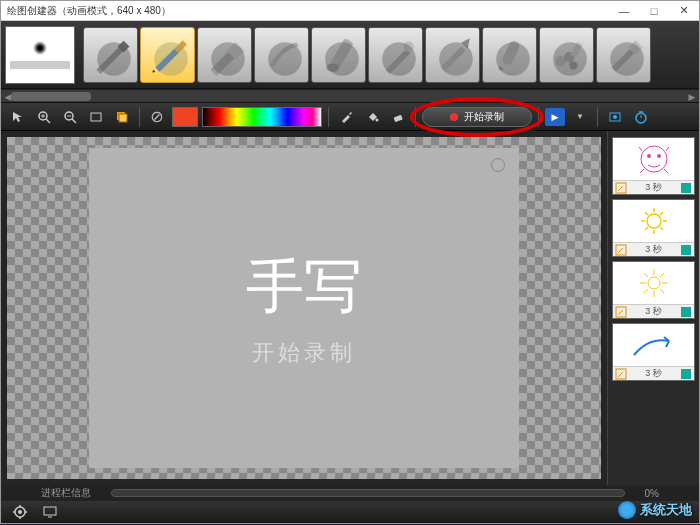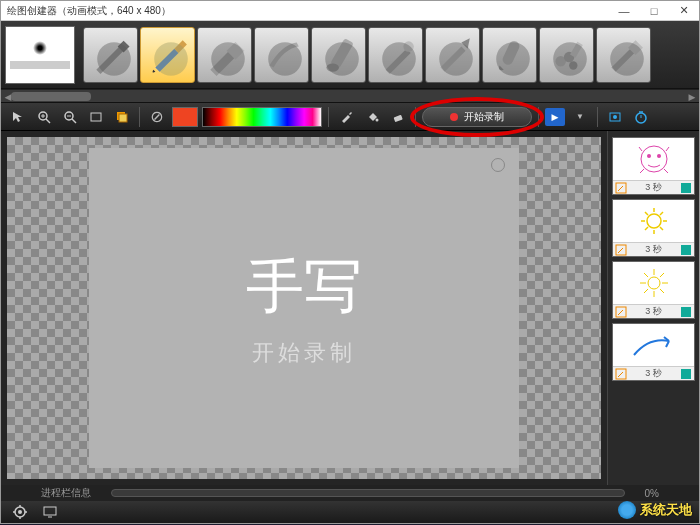--- a/index.html
+++ b/index.html
@@ -37,21 +37,21 @@
 .canvas .big{font-size:58px;font-family:serif;color:#fff}
 .csel{position:absolute;top:10px;right:14px;width:14px;height:14px;border:1px solid #888;border-radius:50%}
 .thumbs{width:92px;background:#2a2a2a;padding:6px 4px;display:flex;flex-direction:column;gap:4px;overflow:hidden;border-left:1px solid #444}
 .thumb-item{background:#fff;border:1px solid #666}
 .thumb-img{height:42px;display:flex;align-items:center;justify-content:center;position:relative;overflow:hidden}
 .thumb-bar{height:14px;background:#f0f0f0;border-top:1px solid #ccc;display:flex;align-items:center;justify-content:space-between;padding:0 2px;font-size:9px;color:#555}
 .ticon{width:12px;height:12px}
 .progress{height:16px;background:#222;display:flex;align-items:center;font-size:10px;color:#999;padding:0 40px;gap:20px}
 .pbar{flex:1;height:8px;background:#3a3a3a;border:1px solid #555;border-radius:4px}
 .bottombar{height:22px;background:linear-gradient(#333,#1a1a1a);display:flex;align-items:center;padding:0 8px;gap:8px}
-.watermark{position:absolute;right:8px;bottom:6px;display:flex;align-items:center;gap:4px;color:#fde047;font-size:13px;font-weight:bold;text-shadow:0 0 3px #000;z-index:20}
+.watermark{position:absolute;right:8px;bottom:6px;display:flex;align-items:center;gap:4px;color:#7dd3fc;font-size:13px;font-weight:bold;text-shadow:0 0 3px #000;z-index:20}
 .wlogo{width:18px;height:18px;background:radial-gradient(circle,#4ae 40%,#28c 70%);border-radius:50%;position:relative}
 </style>
 </head>
 <body>
 
 <div class="win">
  <div class="titlebar">
   <span>绘图创建器（动画模式，640 x 480）</span>
   <span class="spacer"></span>
   <div class="wbtn">—</div>

